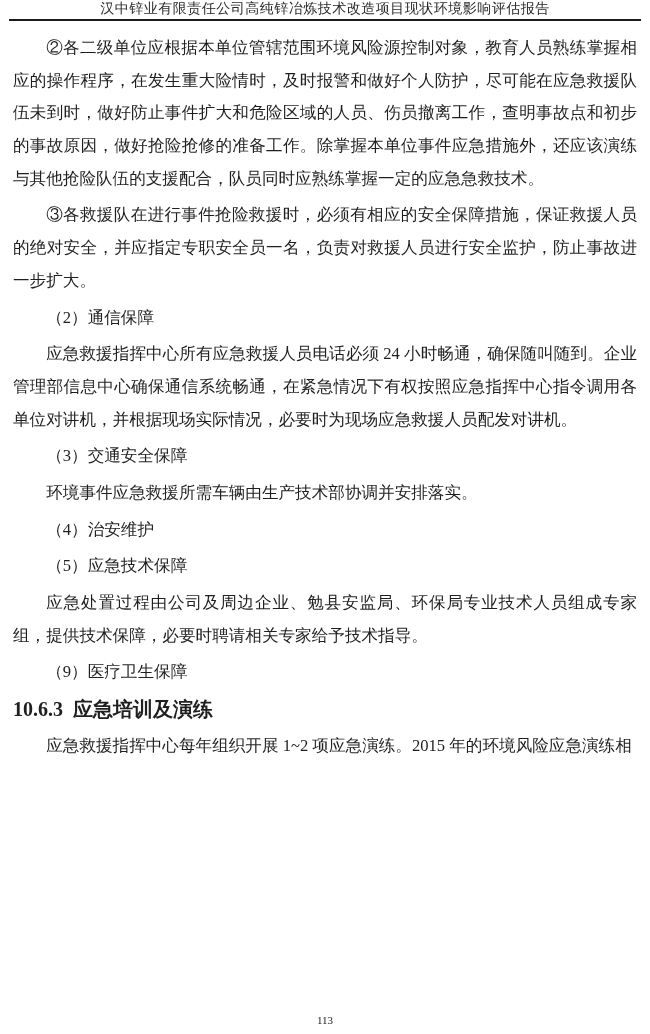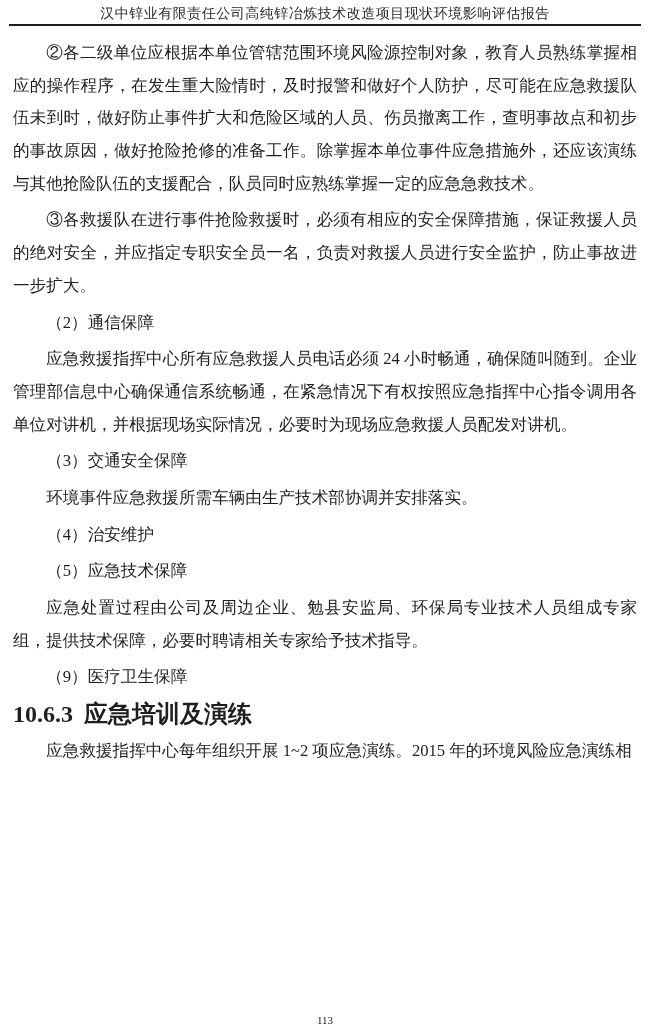--- a/index.html
+++ b/index.html
@@ -12,21 +12,20 @@
     width: 650px;
     height: 1034px;
     background: #ffffff;
     font-family: "Liberation Serif", "DejaVu Serif", serif;
     color: #1f1f1f;
     overflow: hidden;
     margin: 0 auto;
   }
   .page-header {
     margin: 0 9px;
-    padding-top: 5px;
     border-bottom: 2px solid #1c1c1c;
     text-align: center;
   }
   .page-header .header-title {
     display: block;
     font-size: 14px;
     line-height: 18px;
     letter-spacing: 0.5px;
     color: #2a2a2a;
     padding-bottom: 1px;
@@ -39,21 +38,21 @@
     text-align: justify;
     text-align-last: left;
   }
   .doc-body p {
     margin: 4px;
     text-indent: 2em;
   }
   .doc-body p.section-heading {
     text-indent: 0;
     font-weight: bold;
-    font-size: 24px;
+    font-size: 20px;
     word-spacing: 5px;
   }
   .page-footer {
     position: absolute;
     left: 0;
     right: 0;
     bottom: 6px;
     text-align: center;
     font-size: 11px;
     line-height: 16px;

